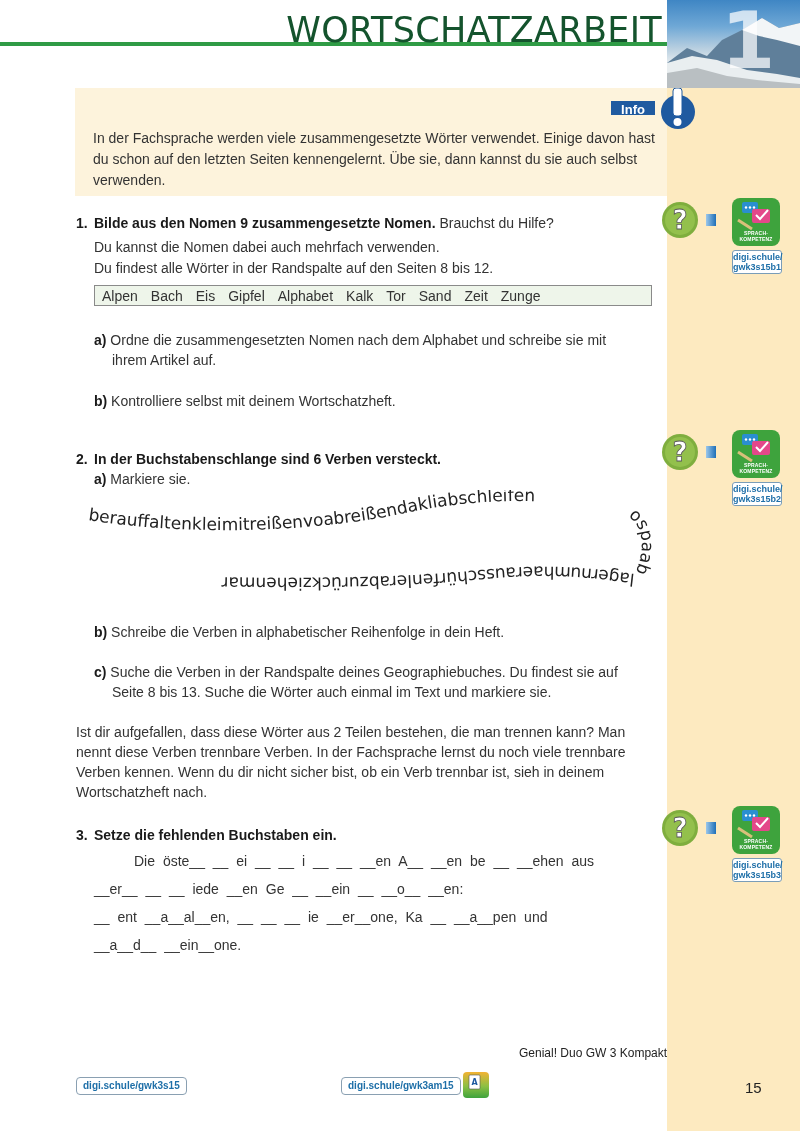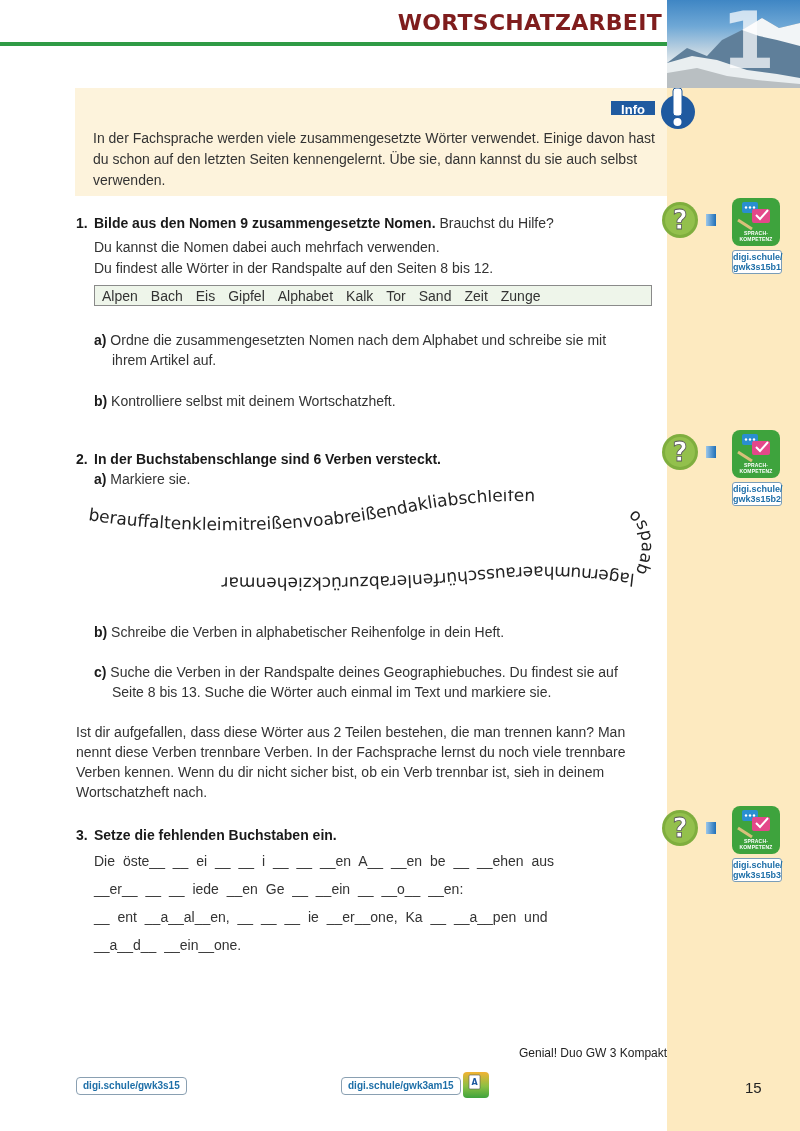--- a/index.html
+++ b/index.html
@@ -12,22 +12,22 @@
   .margin-col {
     position: absolute; left: 667px; top: 96px; width: 133px; height: 1035px;
     background: #fdeac0;
   }
   .header-line {
     position: absolute; left: 0; top: 42px; width: 667px; height: 4px;
     background: #2f9b45;
   }
   .header-title {
     position: absolute; right: 138px; top: 10px;
-    font-family: "DejaVu Sans", sans-serif; font-weight: bold;
-    font-size: 22px; letter-spacing: 0.3px; color: #7f1d1d;
+    font-family: "DejaVu Sans", sans-serif; font-weight: normal;
+    font-size: 35px; letter-spacing: 0.3px; color: #14532d;
   }
   .chapter-photo {
     position: absolute; left: 667px; top: 0; width: 133px; height: 88px;
     background: linear-gradient(180deg, #3f86c4 0%, #6fa8d6 30%, #b8cfe0 55%, #e6ecef 72%, #9aa3a8 100%);
     overflow: hidden;
   }
   .chapter-photo .mtn {
     position: absolute; left: 0; bottom: 0; width: 133px; height: 70px;
   }
   .chapter-number {
@@ -190,21 +190,21 @@
 <div class="para" style="left:112px; top:682px;">Seite 8 bis 13. Suche die Wörter auch einmal im Text und markiere sie.</div>
 
 <div class="para" style="left:76px; top:722px;text-align:center;">Ist dir aufgefallen, dass diese Wörter aus 2 Teilen bestehen, die man trennen kann? Man</div>
 <div class="para" style="left:76px; top:742px;">nennt diese Verben trennbare Verben. In der Fachsprache lernst du noch viele trennbare</div>
 <div class="para" style="left:76px; top:762px;">Verben kennen. Wenn du dir nicht sicher bist, ob ein Verb trennbar ist, sieh in deinem</div>
 <div class="para" style="left:76px; top:782px;">Wortschatzheft nach.</div>
 
 <div class="task-title" style="left:76px; top:825px;">
   <span class="num">3.</span><b>Setze die fehlenden Buchstaben ein.</b>
 </div>
-<div class="gap-line" style="top:853px;">Die  öste__ __ ei __ __ i __ __ __en  A__ __en  be __ __ehen  aus</div>
+<div class="gap-line" style="top:853px;margin-left:40px;">Die  öste__ __ ei __ __ i __ __ __en  A__ __en  be __ __ehen  aus</div>
 <div class="gap-line" style="top:881px;">__er__ __ __ iede __en  Ge __ __ein __ __o__ __en:</div>
 <div class="gap-line" style="top:909px;">__ ent __a__al__en,  __ __ __ ie __er__one,  Ka __ __a__pen  und</div>
 <div class="gap-line" style="top:937px;">__a__d__ __ein__one.</div>
 
 <div class="help-group" style="top:192px;">
   <svg class="help-q" viewBox="0 0 40 40">
     <circle cx="20" cy="20" r="18" fill="#7fae3e"></circle>
       <circle cx="20" cy="20" r="15" fill="#93c04c"></circle>
     <text x="20" y="29" text-anchor="middle" font-family="DejaVu Sans, sans-serif" font-weight="bold" font-size="26" fill="#fff" stroke="#555" stroke-width="0.8">?</text>
   </svg>

